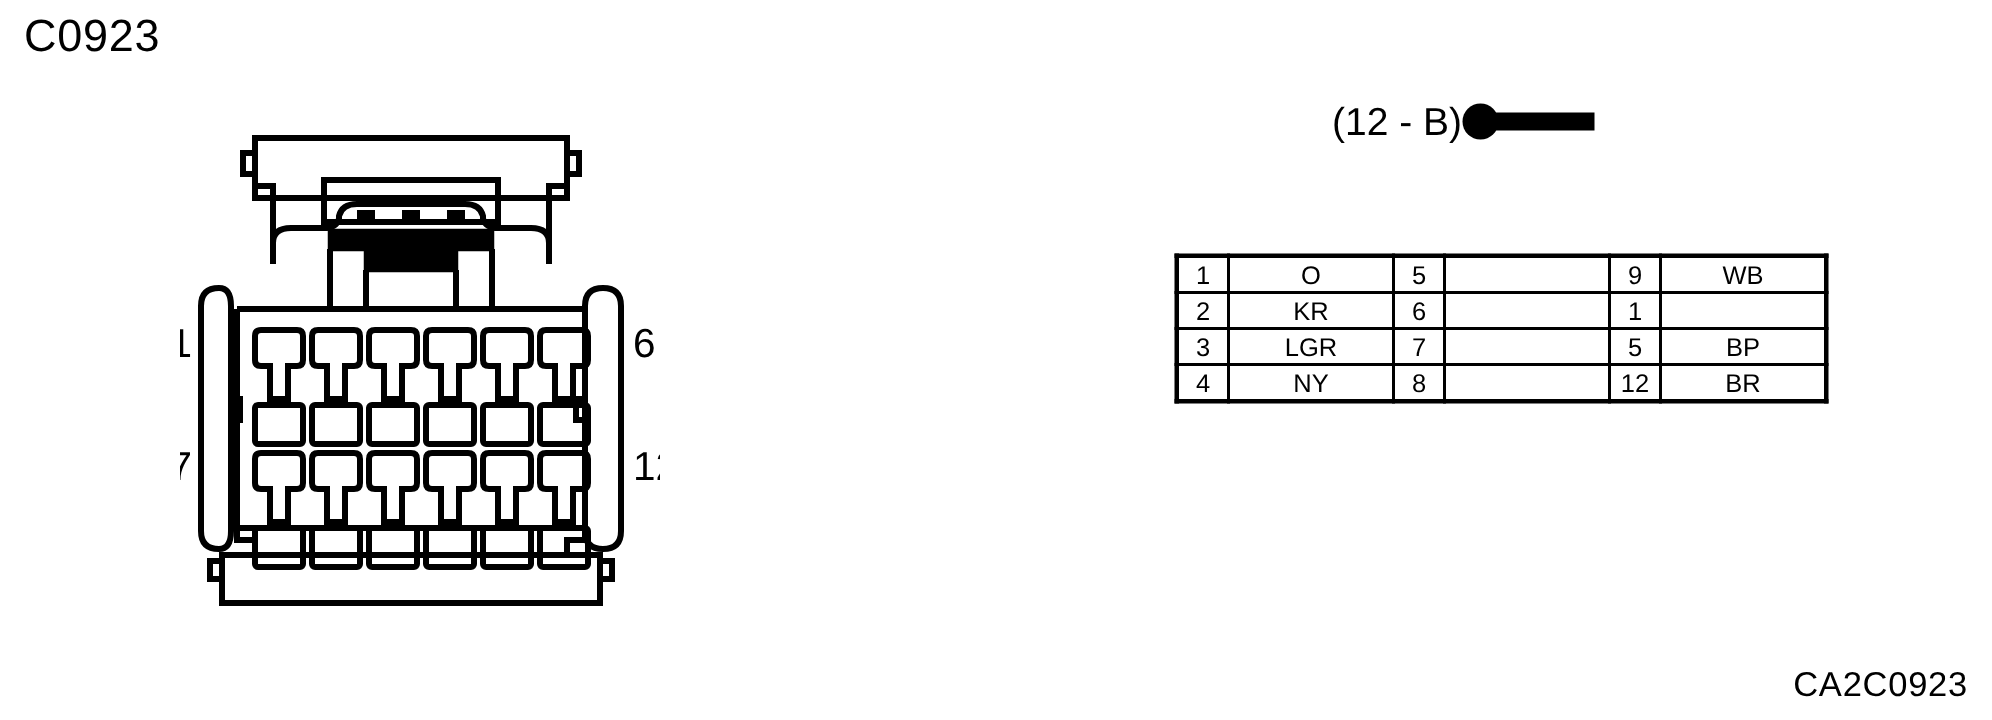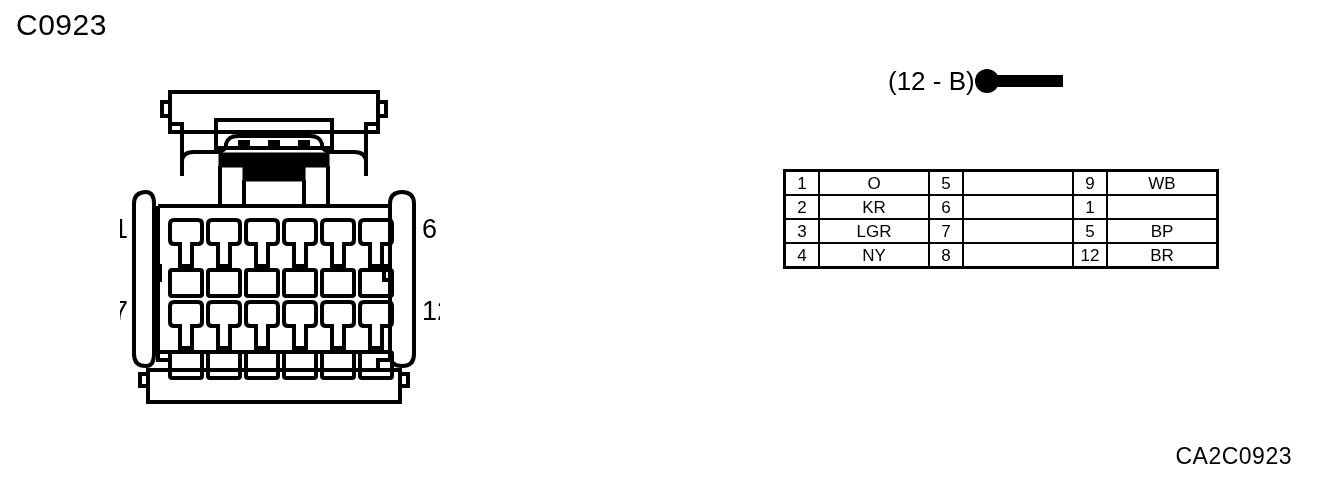--- a/index.html
+++ b/index.html
@@ -24,21 +24,21 @@
     top: 10px;
     font-size: 30px;
     font-weight: normal;
     letter-spacing: 0.5px;
     line-height: 1;
   }
 
   
   #part-code {
     position: absolute;
-    right: 36px;
+    right: 16px;
     bottom: 12px;
     font-size: 23px;
     letter-spacing: 0.5px;
     line-height: 1;
   }
 
   
   #terminal-legend {
     position: absolute;
     left: 888px;

